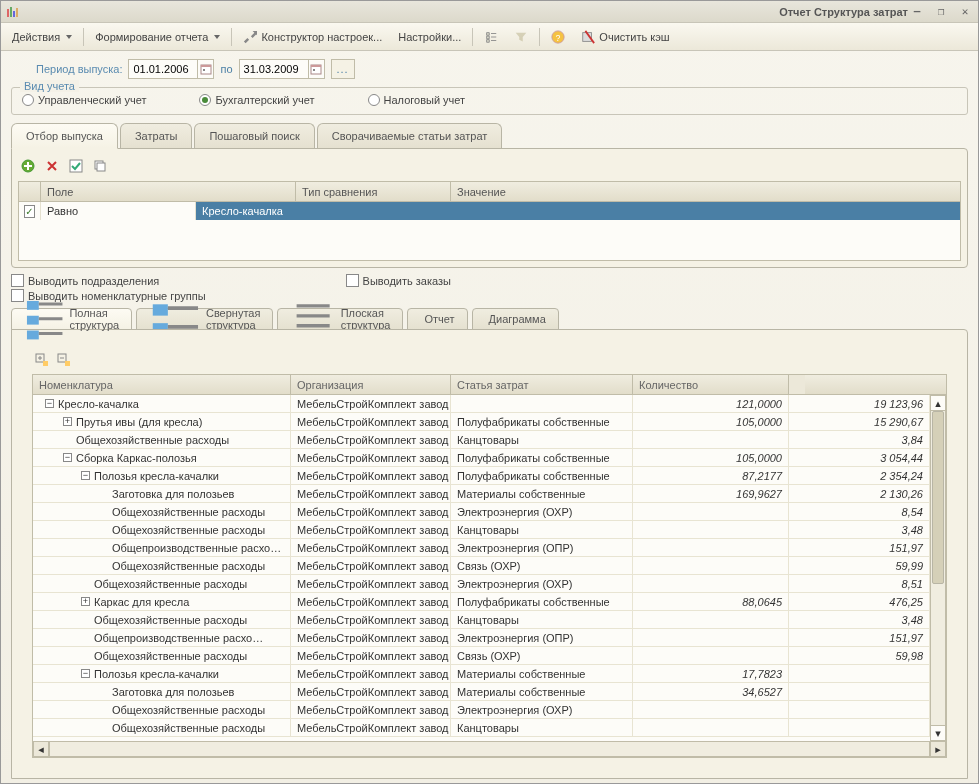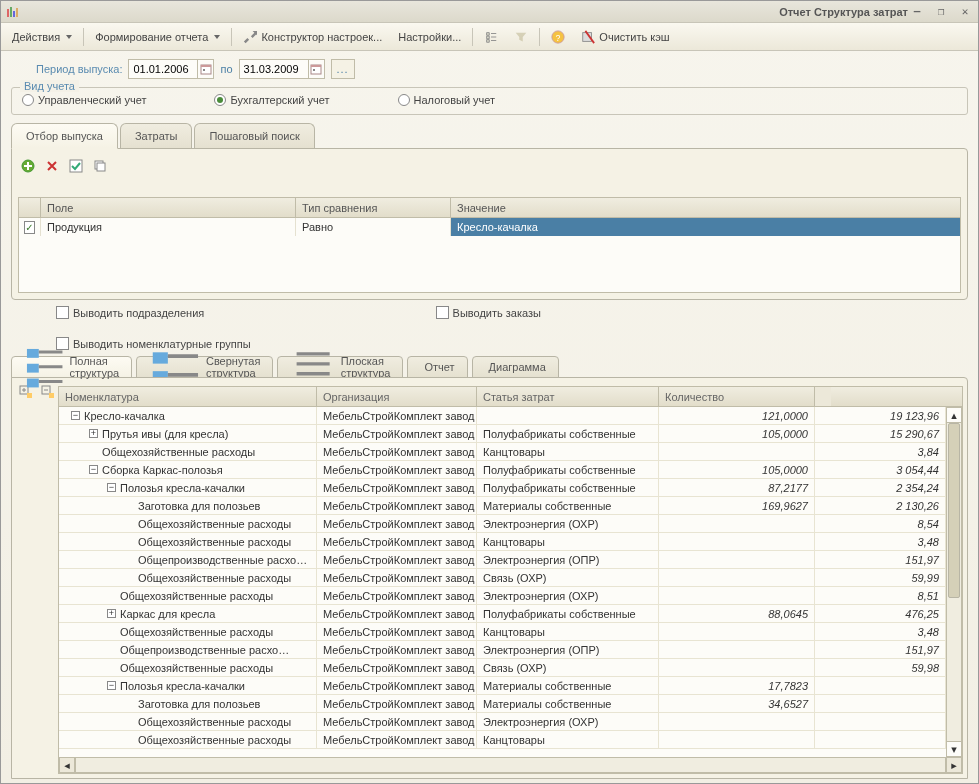--- a/index.html
+++ b/index.html
@@ -129,21 +129,21 @@
   }
   .fieldset .legend {
     position: absolute;
     top: -8px; left: 8px;
     background: #f4f1e7;
     padding: 0 4px;
     color: #5a8bb0;
   }
   .radio-row {
     display: flex;
-    gap: 68px;
+    gap: 53px;
     align-items: center;
   }
   .radio-item {
     display: flex;
     align-items: center;
     gap: 4px;
     color: #444;
   }
   .radio-circle {
     width: 12px; height: 12px;
@@ -195,23 +195,23 @@
   }
   .mini-btn {
     width: 20px; height: 20px;
     display: flex; align-items: center; justify-content: center;
     cursor: pointer;
     border-radius: 2px;
   }
   
   .filter-table {
     border: 1px solid #c0bca8;
-    margin-top: 20px;
+    margin-top: 4px;
     background: #fdfcf8;
-    height: 96px;
+    height: 80px;
   }
   .filter-header {
     display: flex; background: linear-gradient(to bottom, #f0ede0, #e2ddca);
     border-bottom: 1px solid #c0bca8;
     height: 20px;
   }
   .fh-col {
     border-right: 1px solid #c0bca8;
     display: flex; align-items: center;
     padding: 0 6px;
@@ -245,21 +245,21 @@
     color: #3a7a2a;
     font-size: 10px;
   }
   
   .out-checks {
     display: flex;
     margin: 6px 0 2px 0;
     gap: 20px;
   }
   .check-item { display: flex; align-items: center; gap: 4px; color: #444; }
-  .check-col { display: flex; flex-direction: column; gap: 18px; margin-left: 45px; }
+  .check-col { display: flex; flex-direction: column; gap: 2px; }
   
   .lower-tabs {
     display: flex; gap: 4px; margin-top: 4px;
   }
   .lower-tab {
     height: 22px;
     padding: 0 12px;
     border: 1px solid #b8b5a5;
     border-radius: 4px 4px 0 0;
     background: linear-gradient(to bottom, #f0ede0, #e5e1d0);
@@ -272,22 +272,23 @@
     background: linear-gradient(to bottom, #fdfbf3, #f5f2e5);
     position: relative;
     z-index: 2;
   }
   .lower-pane {
     flex: 1;
     border: 1px solid #b8b5a5;
     background: #f5f2e5;
     border-radius: 0 4px 0 0;
     margin-top: -1px;
-    padding: 4px;
-    display: flex;
+    padding: 20px;
+    display: flex;
+    flex-direction: column;
     overflow: hidden;
   }
   .tree-tb { display: flex; gap: 2px; height: 20px; }
   
   .grid-wrap {
     flex: 1;
     border: 1px solid #c0bca8;
     background: #fdfcf8;
     margin-top: 4px;
     display: flex;
@@ -472,20 +473,21 @@
           <div class="radio-circle"></div>
           <span>Налоговый учет</span>
         </div>
       </div>
     </div>
 
     <div class="tabs">
       <div class="tab active">Отбор выпуска</div>
       <div class="tab">Затраты</div>
       <div class="tab">Пошаговый поиск</div>
+      <div class="tab">Сворачиваемые статьи затрат</div>
     </div>
     <div class="tab-pane">
       <div class="mini-tb">
         <div class="mini-btn">
           <svg width="14" height="14" viewBox="0 0 14 14">
               <circle cx="7" cy="7" r="6" fill="#6a3" stroke="#493"></circle>
               <path d="M7 3v8M3 7h8" stroke="#fff" stroke-width="2"></path>
             </svg>
         </div>
         <div class="mini-btn">
@@ -510,21 +512,20 @@
         <div class="filter-header">
           <div class="fh-col check"></div>
           <div class="fh-col field">Поле</div>
           <div class="fh-col cmp">Тип сравнения</div>
           <div class="fh-col val">Значение</div>
         </div>
         <div class="filter-row">
           <div class="fr-col check">
               <div class="checkbox">✓</div>
             </div>
-          <div class="fr-col field">Продукция</div>
           <div class="fr-col cmp">Равно</div>
           <div class="fr-col val">Кресло-качалка</div>
         </div>
       </div>
     </div>
 
     <div class="out-checks">
       <div class="check-col">
         <div class="check-item">
           <div class="checkbox"></div>

